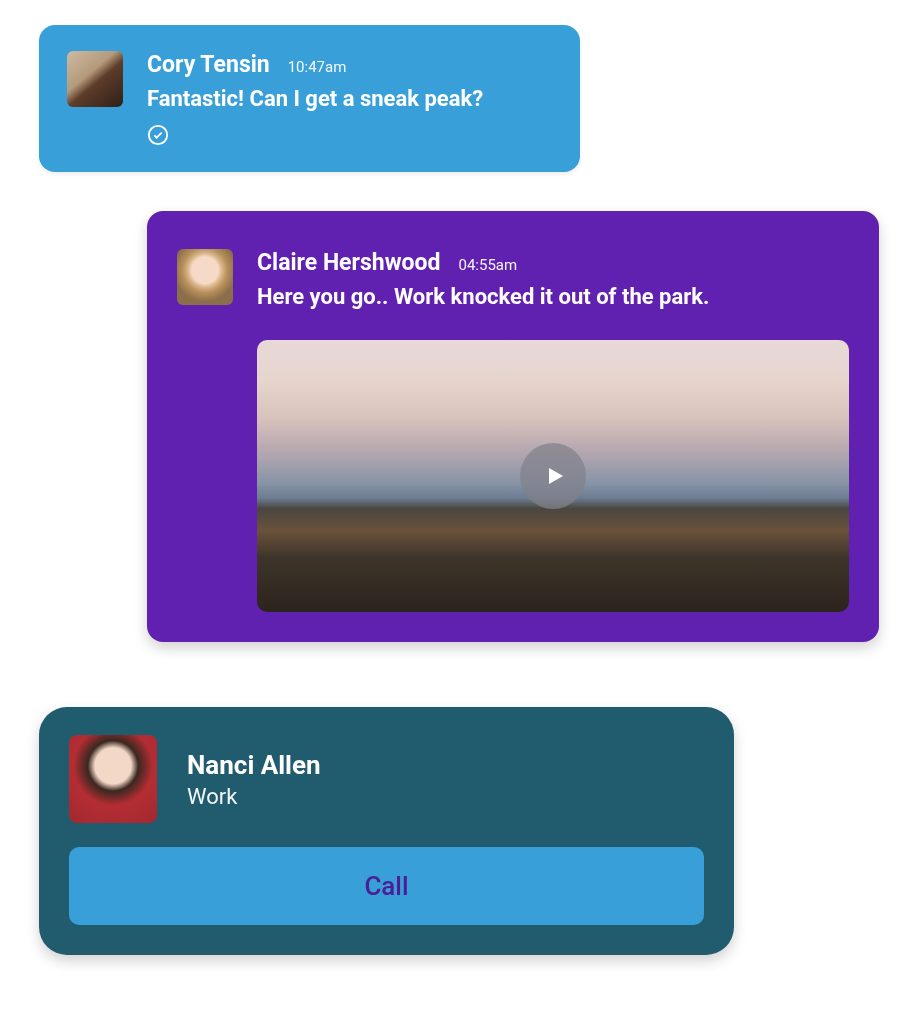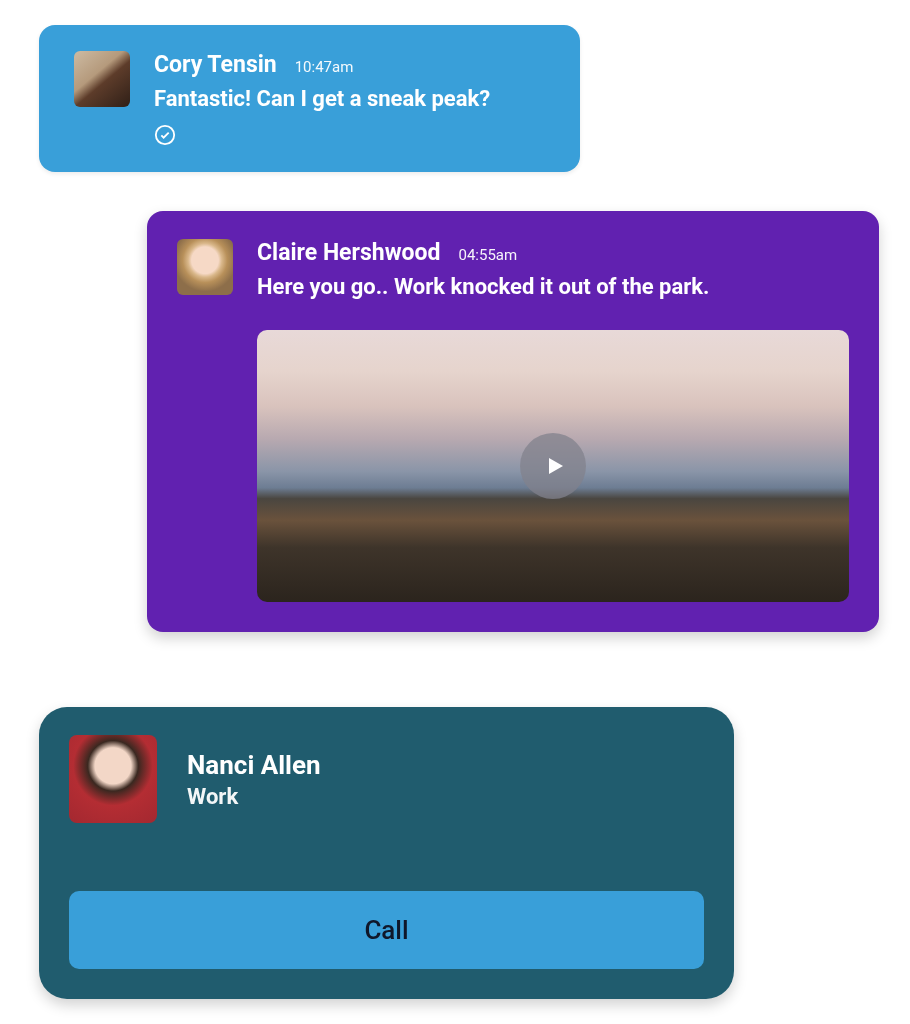--- a/index.html
+++ b/index.html
@@ -12,21 +12,21 @@
   }
 
   
   .card-blue {
     position: absolute;
     left: 39px;
     top: 25px;
     width: 541px;
     background: #399fd9;
     border-radius: 16px;
-    padding: 26px 28px 22px 35px;
+    padding: 26px 28px 22px 28px;
     color: #fff;
     display: flex;
     box-shadow: 0 2px 4px rgba(0,0,0,0.08);
   }
   .avatar {
     width: 56px;
     height: 56px;
     border-radius: 6px;
     flex-shrink: 0;
     margin-right: 24px;
@@ -75,21 +75,21 @@
     position: absolute;
     left: 147px;
     top: 211px;
     width: 732px;
     background: #6121b0;
     border-radius: 16px;
     padding: 28px 30px 30px 30px;
     color: #fff;
     box-shadow: 0 6px 14px rgba(0,0,0,0.18);
   }
-  .card-purple .row { display:flex; }
+  .card-purple .row { display:flex;margin-top:10px; }
   .card-purple .avatar { width:56px; height:56px; }
   .video-thumb {
     margin-top: 18px;
     margin-left: 80px;
     width: calc(100% - 80px);
     height: 272px;
     border-radius: 10px;
     position: relative;
     overflow: hidden;
     background:
@@ -143,35 +143,34 @@
     border-radius: 8px;
     margin-right: 30px;
   }
   .contact-name {
     font-size: 26px;
     font-weight: 700;
     margin-bottom: 4px;
   }
   .contact-sub {
     font-size: 22px;
-    font-weight: 700;
+    font-weight: 400;
     opacity: 0.95;
   }
   .call-button {
     width: 100%;
     background: #399fd9;
     border: none;
     border-radius: 10px;
-    color: #0f172a;
+    color: #4c1d95;
     font-size: 26px;
     font-weight: 500;
     padding: 24px 0;
     cursor: pointer;
     font-family: inherit;
-    margin-top: 44px;
   }
 </style>
 </head>
 <body>
 
 <div class="card-blue">
   <div class="avatar avatar-cory"></div>
   <div class="msg-body">
     <div class="msg-header">
       <span class="sender-name">Cory Tensin</span>

